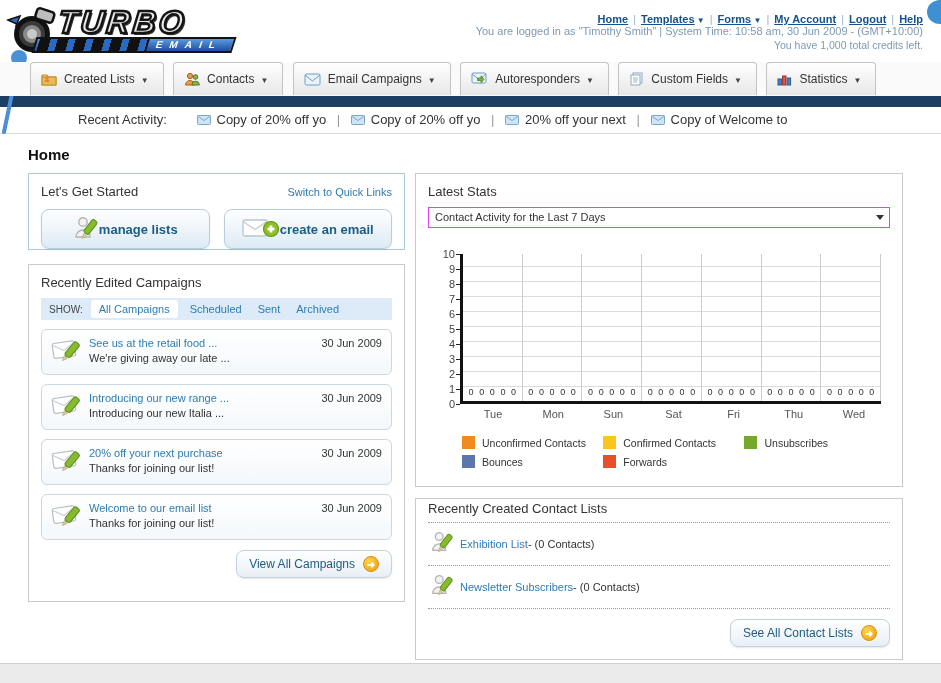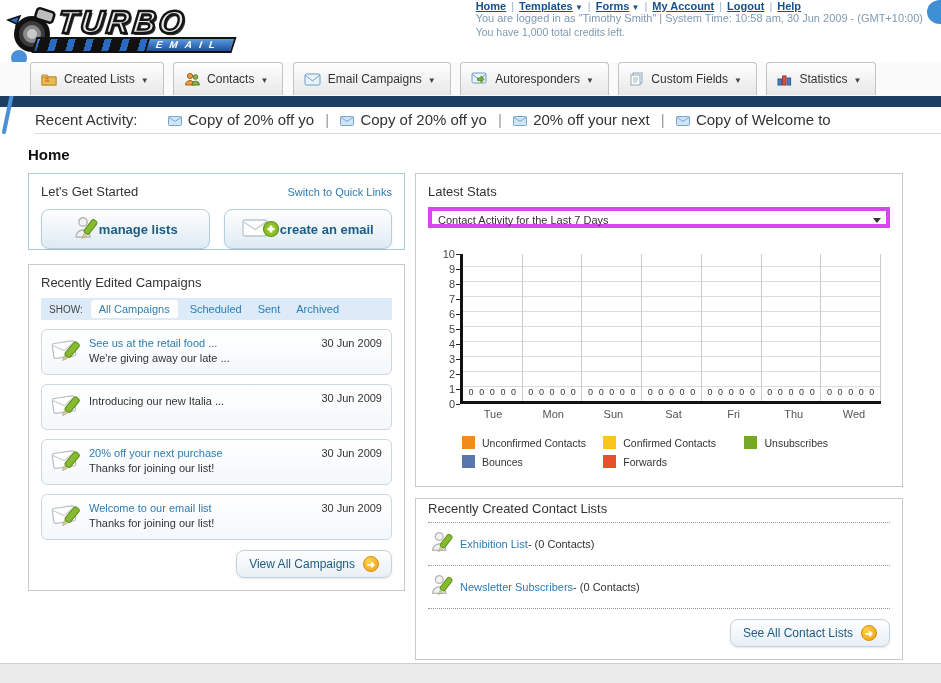--- a/index.html
+++ b/index.html
@@ -15,40 +15,40 @@
       letter-spacing:3px; color:#e9e9e9; -webkit-text-stroke:2.5px #151515; transform:skewX(-6deg);
       text-shadow:2px 2px 0 #333; font-family:"Liberation Sans", sans-serif; }
   .logo-banner { position:absolute; left:28px; top:33px; width:200px; height:16px;
       background:linear-gradient(#5a9ae0,#1d4fa0); border:2px solid #121212; transform:skewX(-18deg);
       color:#fff; font-size:10px; font-weight:bold; letter-spacing:7px; text-align:right; line-height:12px; padding-right:10px; }
   .logo-stripes { position:absolute; left:32px; top:35px; width:110px; height:12px; transform:skewX(-18deg);
       background:repeating-linear-gradient(90deg,#111 0 11px,#2a6ac0 11px 18px); }
   .pin-deco { position:absolute; left:0px; top:48px; }
   .corner-dot { position:absolute; left:927px; top:0px; width:26px; height:24px; border-radius:50%; background:#3e8fd4; }
 
-  .top-right { position:absolute; right:18px; top:0; }
+  .top-right { position:absolute; right:18px; top:13px; text-align:right; }
   .top-nav { font-size:11px; }
   .top-nav a { color:#15518e; text-decoration:underline; font-weight:bold; cursor:pointer; }
   .top-nav .sep { color:#9ab4cc; margin:0 5px; font-weight:normal; }
   .top-nav .dd { color:#15518e; font-size:8px; }
   .login-info { font-size:11px; color:#7e9ab2; }
   .credits-info { margin-top:2px; font-size:10.5px; color:#7e9ab2; }
 
   
   .tabs-row { position:relative; height:34px; padding-left:30px; background:#fafafa; }
   .tab { display:inline-block; vertical-align:bottom; height:33px; margin-right:5px; padding:0 14px 0 10px;
       background:linear-gradient(#ffffff,#e7e7e7); border:1px solid #c3c3c3; border-bottom:none;
       border-radius:4px 4px 0 0; line-height:32px; font-size:12px; color:#333; cursor:pointer; white-space:nowrap; }
   .tab .ticon { display:inline-block; vertical-align:-3px; margin-right:7px; }
   .tab .caret { font-size:8px; color:#444; margin-left:6px; }
   .navy-bar { height:11px; background:#1d3e63; }
 
   
-  .activity-row { height:27px; line-height:26px; font-size:15px; color:#333;
-      border-bottom:1px solid #d8d8d8; background:#fff;margin-left:35px; }
+  .activity-row { height:27px; line-height:26px; padding-left:78px; font-size:13px; color:#333;
+      border-bottom:1px solid #d8d8d8; background:#fff; }
   .activity-label { margin-right:26px; color:#333; }
   .activity-item { cursor:pointer; color:#333; }
   .activity-item .env { display:inline-block; vertical-align:-1px; margin-right:6px; }
   .activity-sep { color:#999; margin:0 7px; }
 
   
   .main { padding:8px 0 0 28px; }
   .page-title { font-size:15px; font-weight:bold; color:#111; margin:4px 0 10px 0; }
   .cols { display:flex; align-items:flex-start; }
   .col-left { width:377px; }
@@ -61,21 +61,21 @@
   .get-started { padding:10px 12px 0 12px; }
   .gs-head { display:flex; justify-content:space-between; align-items:baseline; margin-bottom:10px; }
   .gs-title { font-size:13px; color:#333; }
   .gs-link { font-size:11px; color:#2e7cb4; text-decoration:none; cursor:pointer; }
   .gs-buttons { display:flex; gap:14px; }
   .big-btn { flex:1; height:40px; display:flex; align-items:center; justify-content:center; 
       background:linear-gradient(#ffffff,#ddeaf4); border:1px solid #b7cdda; border-radius:8px;
       font-size:13px; font-weight:bold; color:#1c5c85; cursor:pointer; box-shadow:0 1px 2px rgba(0,0,0,.08); }
 
   
-  .campaigns { margin-top:14px; padding:10px 12px 12px 12px; }
+  .campaigns { margin-top:14px; padding:10px 12px 23px 12px; }
   .camp-title { font-size:13px; color:#333; margin-bottom:8px; }
   .show-bar { background:#dcebf7; padding:5px 8px; font-size:11px; display:flex; align-items:center; }
   .show-label { color:#444; font-size:10px; margin-right:8px; }
   .filter { color:#2e7cb4; margin-right:16px; cursor:pointer; }
   .filter.active { background:#fff; border-radius:3px; padding:3px 8px; margin-right:12px; }
   .camp-card { display:flex; align-items:flex-start; margin-top:9px; padding:7px 9px;
       border:1px solid #ccd7e0; border-radius:6px; background:linear-gradient(#ffffff,#f4f8fb); }
   .camp-icon { width:38px; flex:0 0 38px; }
   .camp-text { flex:1; }
   .camp-link { font-size:11px; color:#2e7cb4; cursor:pointer; }
@@ -85,21 +85,21 @@
   .pill-btn { display:inline-flex; align-items:center; gap:8px; height:28px; padding:0 12px;
       background:linear-gradient(#ffffff,#e8eff5); border:1px solid #c3d2dd; border-radius:8px;
       font-size:12px; color:#1c5c85; cursor:pointer; box-shadow:0 1px 2px rgba(0,0,0,.1); }
   .arrow-circle { display:inline-block; width:16px; height:16px; border-radius:50%;
       background:radial-gradient(circle at 35% 30%, #ffd24a, #f09d12); border:1px solid #d98c07;
       color:#fff; font-size:10px; line-height:16px; text-align:center; font-weight:bold; }
 
   
   .stats { padding:10px 12px 12px 12px; }
   .stats-title { font-size:13px; color:#333; margin-bottom:8px; }
-  .stats-select { position:relative; width:100%; height:21px; border:4px solid #d946ef; background:#fff;
+  .stats-select { position:relative; width:100%; height:21px; border:1px solid #d946ef; background:#fff;
       font-size:11px; color:#333; line-height:19px; padding:0 18px 0 6px; cursor:pointer; }
   .stats-select .sel-caret { position:absolute; right:5px; top:7px; width:0; height:0;
       border-left:4px solid transparent; border-right:4px solid transparent; border-top:5px solid #333; }
   .chart-wrap { margin-top:26px; padding-left:6px; }
   .chart-grid { display:flex; }
   .y-axis { position:relative; width:26px; height:150px; }
   .y-lab { position:absolute; right:5px; font-size:11px; color:#444; }
   .y-tick { position:absolute; right:0; width:4px; height:1px; background:#222; }
   .plot { position:relative; width:421px; height:150px; border-left:3px solid #111; border-bottom:3px solid #111;
       background:repeating-linear-gradient(to top, transparent 0 14px, #dcdcdc 14px 15px); display:flex; }
@@ -310,20 +310,21 @@
       <svg width="32" height="26" viewBox="0 0 32 26">
                       <g transform="rotate(-8 14 13)">
                         <rect x="2" y="5" width="22" height="15" rx="2" fill="#fff" stroke="#b9bec2" stroke-width="1.2"></rect>
                         <path d="M2,6.5 L13,13.5 L24,6.5" fill="none" stroke="#c8cdd1" stroke-width="1.2"></path>
                       </g>
                       <rect x="18" y="4" width="6.5" height="17" rx="2.2" fill="#86bb2e" stroke="#5e8c1a" transform="rotate(40 21 12.5)"></rect>
                       <polygon points="11.5,23.5 16,21.5 13.5,18.5" fill="#d8cfa8" stroke="#b5a87a" stroke-width="0.8"></polygon>
                     </svg>
     </span>
     <span class="camp-text">
+      <div class="camp-link">Introducing our new range ...</div>
       <div class="camp-sub">Introducing our new Italia ...</div>
     </span>
     <span class="camp-date">30 Jun 2009</span>
   </div>
 
   <div class="camp-card">
     <span class="camp-icon">
       <svg width="32" height="26" viewBox="0 0 32 26">
                       <g transform="rotate(-8 14 13)">
                         <rect x="2" y="5" width="22" height="15" rx="2" fill="#fff" stroke="#b9bec2" stroke-width="1.2"></rect>

